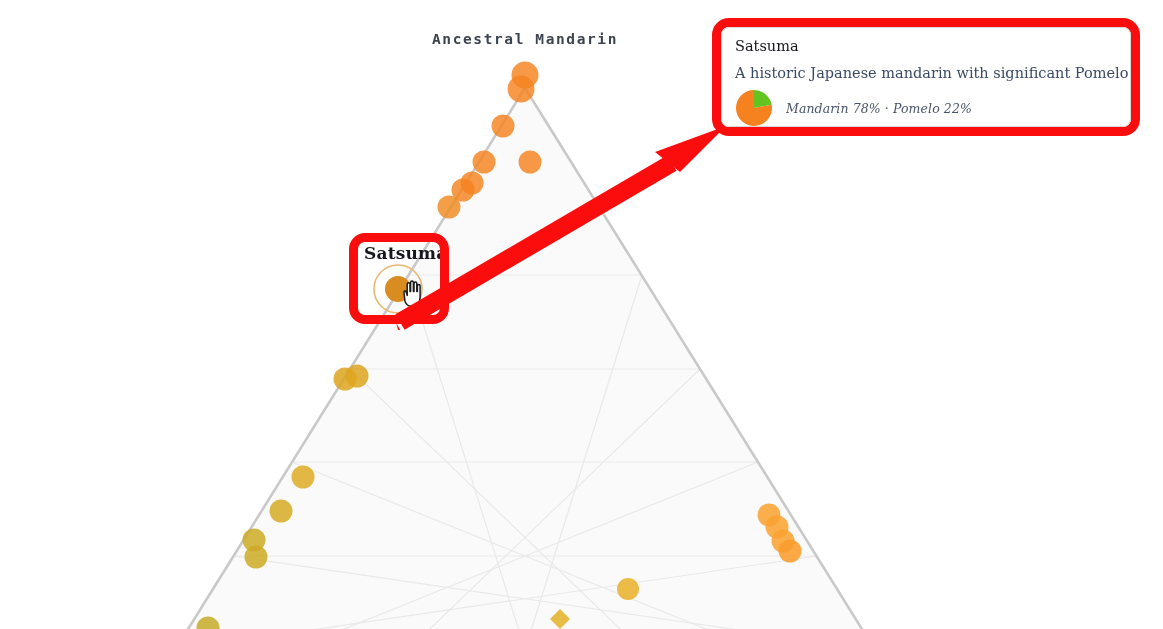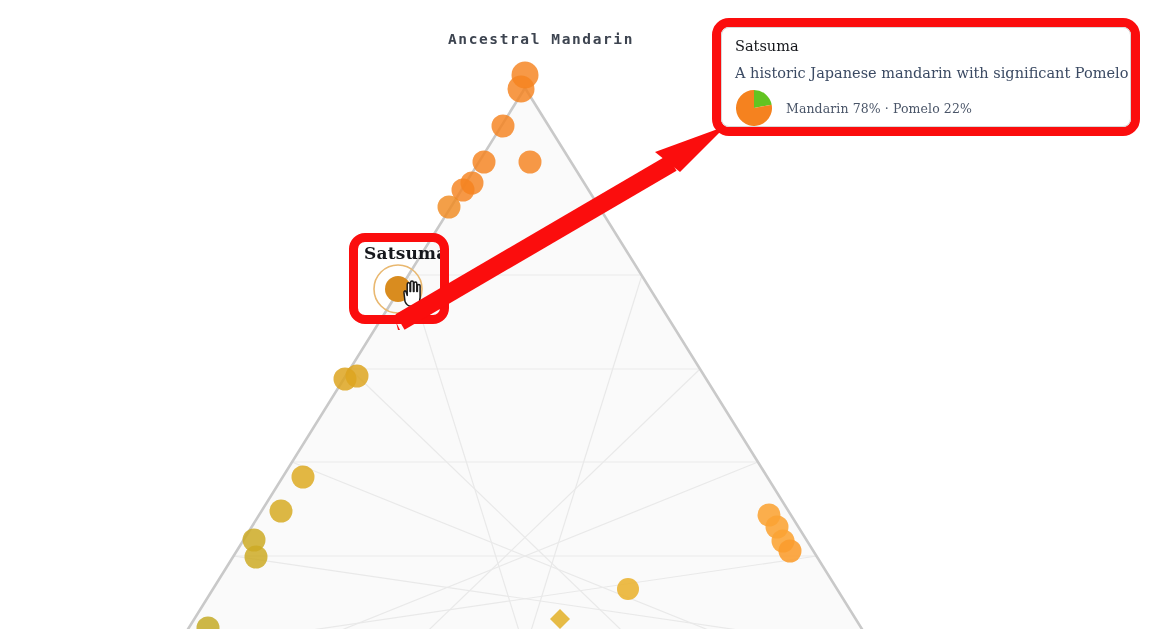--- a/index.html
+++ b/index.html
@@ -7,21 +7,21 @@
     width:1163px;height:629px;
     background:#ffffff;
     font-family:"Liberation Sans",sans-serif;
     overflow:hidden;position:relative;
   }
   #stage{position:absolute;left:0;top:0;width:1163px;height:629px;}
   #plot{position:absolute;left:0;top:0;}
 
   
   .chart-title{
-    position:absolute;left:16px;top:31px;width:1050px;
+    position:absolute;left:0;top:31px;width:1050px;
     text-align:center;
     font-family:"DejaVu Sans Mono","Liberation Mono",monospace;
     font-size:14.5px;font-weight:bold;letter-spacing:1.6px;
     color:#3d4450;white-space:nowrap;
   }
 
   
   .node-label{
     position:absolute;left:364px;top:243px;
     font-family:"DejaVu Serif","Liberation Serif",serif;
@@ -59,21 +59,21 @@
   .tt-title{
     font-size:14.5px;color:#14161b;line-height:1.25;
     margin:0 0 9px 0;white-space:nowrap;
   }
   .tt-desc{
     font-size:14.5px;color:#3b4a63;line-height:1.25;
     margin:0 0 7px 0;white-space:nowrap;
   }
   .tt-foot{display:flex;align-items:center;gap:13px;}
   .tt-stats{
-    font-size:12.5px;color:#4a5568;white-space:nowrap;letter-spacing:.1px;
+    font-size:12.5px;color:#4a5568;white-space:nowrap;letter-spacing:.1px;font-style:italic;
   }
   .pie{flex:0 0 auto;}
 </style>
 </head>
 <body>
 
 <div id="stage">
 
   <svg id="plot" width="1163" height="629">
 

